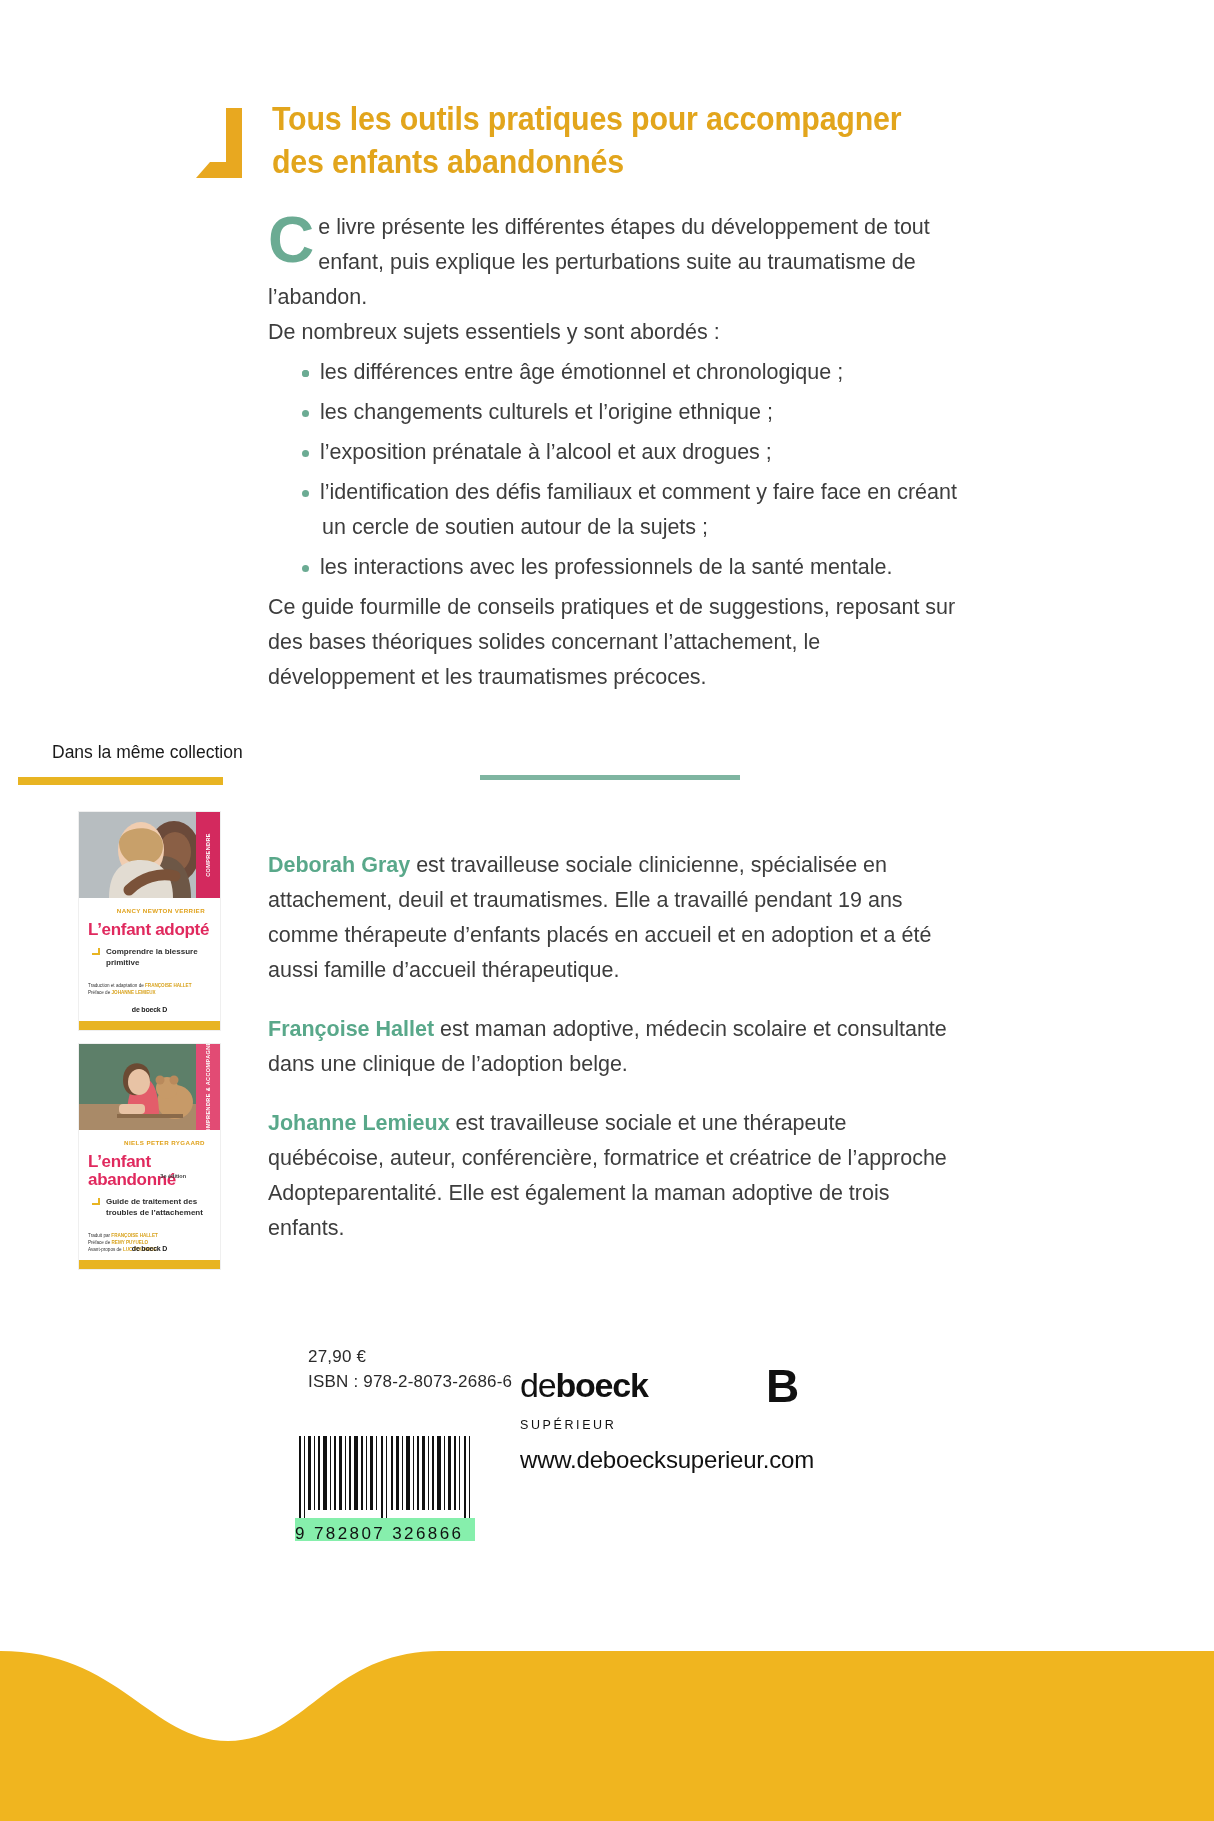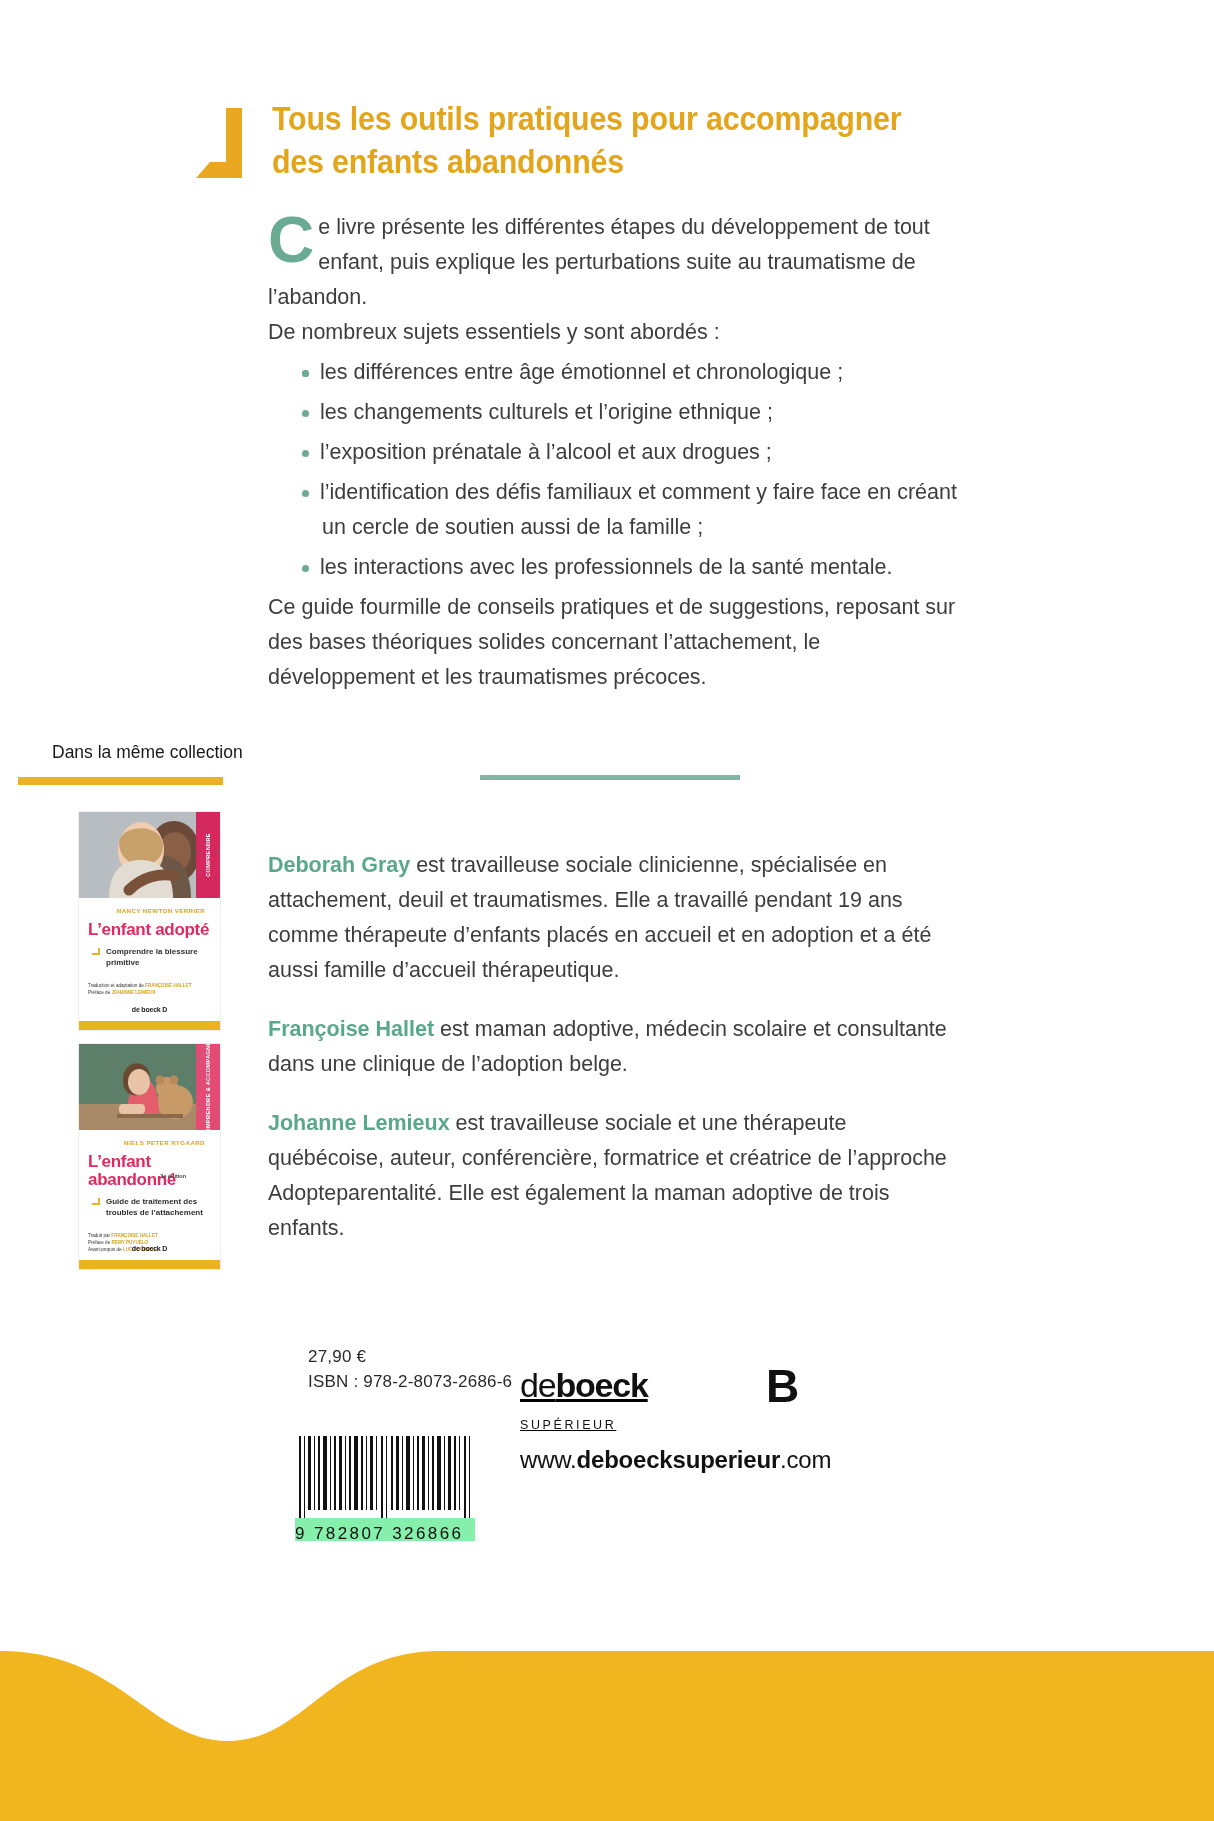--- a/index.html
+++ b/index.html
@@ -289,21 +289,20 @@
     color: #111;
     white-space: nowrap;
     font-family: "Liberation Sans", sans-serif;
   }
 
   .publisher {
     position: absolute;
     left: 520px;
     top: 1368px;
     width: 400px;
-    text-decoration: underline;
   }
   .pub-name {
     font-size: 34px;
     font-weight: bold;
     color: #111;
     letter-spacing: -1.2px;
     line-height: 34px;
   }
   .pub-name .light { font-weight: normal; }
   .pub-sup {
@@ -322,21 +321,21 @@
     line-height: 40px;
   }
   .pub-url {
     position: absolute;
     left: 520px;
     top: 1446px;
     font-size: 24px;
     color: #111;
     letter-spacing: -0.2px;
   }
-  .pub-url b { font-weight: bold; }
+  .pub-url b { font-weight: normal; }
 
   
   .wave {
     position: absolute;
     left: 0;
     bottom: 0;
     width: 100%;
     height: 230px;
   }
 </style>
@@ -371,21 +370,21 @@
         <span class="dot"></span>
         <span>les changements culturels et l’origine ethnique ;</span>
       </li>
       <li>
         <span class="dot"></span>
         <span>l’exposition prénatale à l’alcool et aux drogues ;</span>
       </li>
       <li>
         <span class="dot"></span>
         <span>l’identification des défis familiaux et comment y faire face en créant</span>
-        <span class="cont">un cercle de soutien aussi de la famille ;</span>
+        <span class="cont">un cercle de soutien autour de la sujets ;</span>
       </li>
       <li>
         <span class="dot"></span>
         <span>les interactions avec les professionnels de la santé mentale.</span>
       </li>
     </ul>
     <p class="closing">Ce guide  fourmille de conseils pratiques et de suggestions, reposant sur des bases théoriques solides concernant l’attachement, le développement et les traumatismes précoces.</p>
   </div>
 
   <div class="collection-label">Dans la même collection</div>

